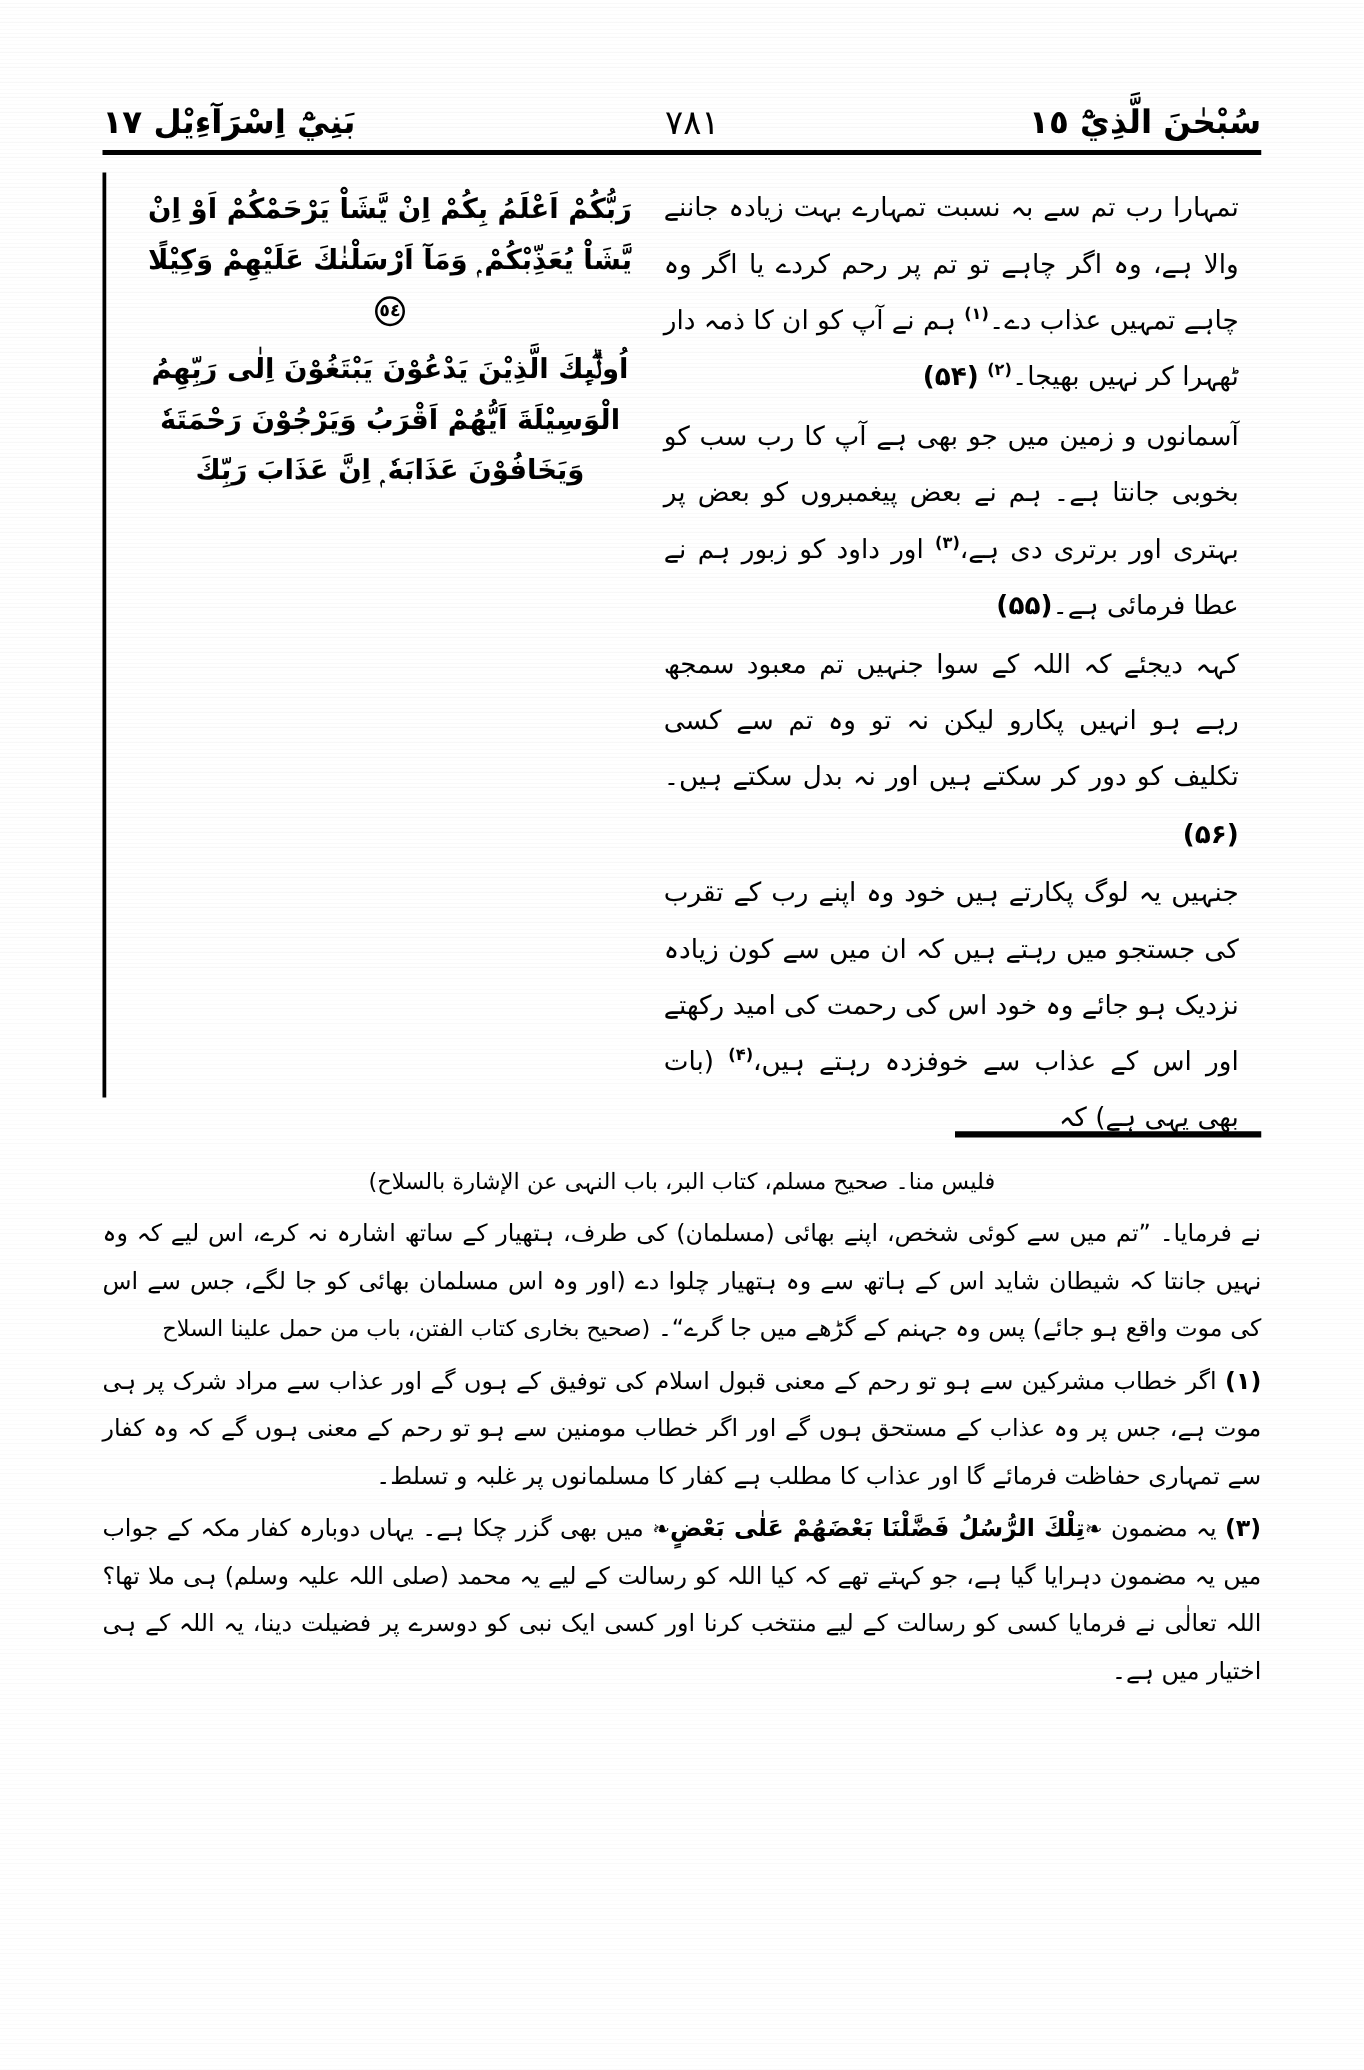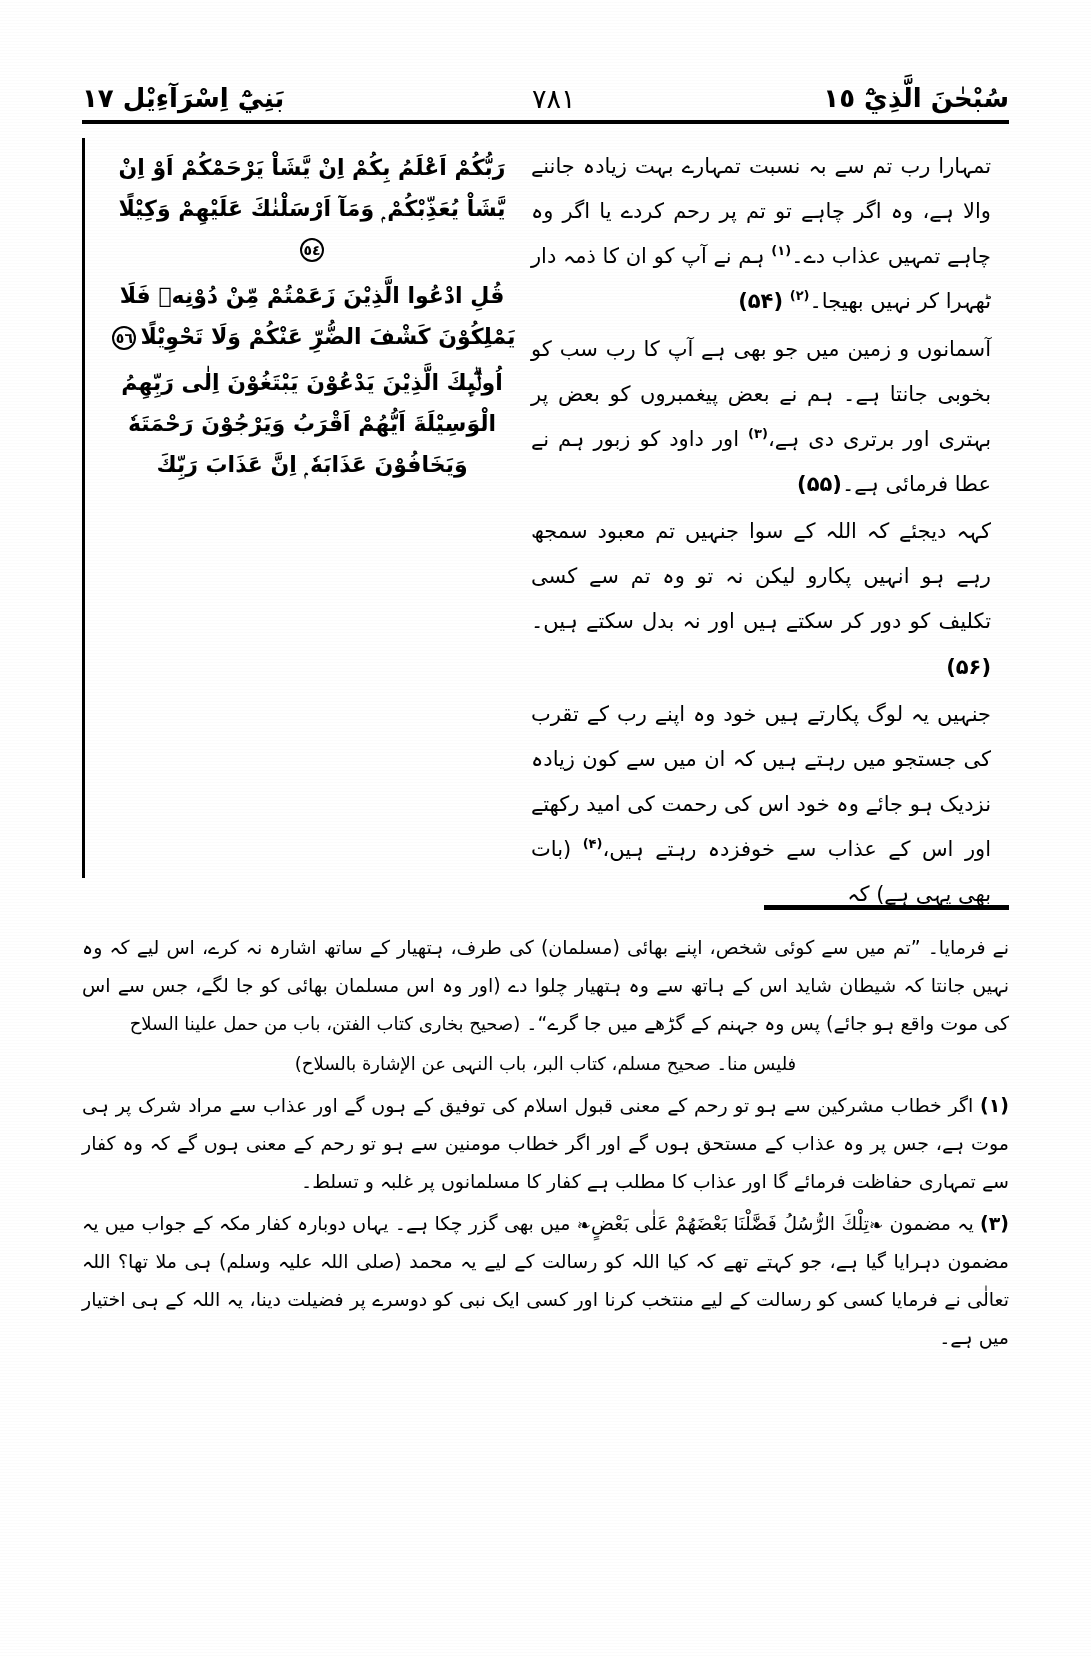--- a/index.html
+++ b/index.html
@@ -164,21 +164,21 @@
   .fn-para.center-ref {
     text-align: center;
     text-align-last: center;
     font-size: 18px;
   }
   .fn-marker {
     font-weight: 700;
   }
   .fn-arabic-inline {
     font-family: "DejaVu Sans", sans-serif;
-    font-weight: 400;
+    font-weight: 700;
     font-size: 19px;
   }
   .fn-hadith-ref {
     font-family: "DejaVu Sans", sans-serif;
     font-size: 18px;
   }
   .quote-orn {
     font-size: 17px;
     vertical-align: middle;
   }
@@ -231,43 +231,40 @@
 
     </div>
 
     <div class="col-arabic">
 
       <div class="ayah-block">
         <span>رَبُّكُمْ اَعْلَمُ بِكُمْ اِنْ يَّشَاْ يَرْحَمْكُمْ اَوْ اِنْ يَّشَاْ يُعَذِّبْكُمْ ۭ وَمَآ اَرْسَلْنٰكَ عَلَيْهِمْ وَكِيْلًا</span><span class="ayah-num">٥٤</span>
       </div>
 
 
-      <div class="ayah-block">
-        <span>قُلِ ادْعُوا الَّذِيْنَ زَعَمْتُمْ مِّنْ دُوْنِهٖ فَلَا يَمْلِكُوْنَ كَشْفَ الضُّرِّ عَنْكُمْ وَلَا تَحْوِيْلًا</span><span class="ayah-num">٥٦</span>
-      </div>
 
       <div class="ayah-block">
         <span>اُولٰۗىِٕكَ الَّذِيْنَ يَدْعُوْنَ يَبْتَغُوْنَ اِلٰى رَبِّهِمُ الْوَسِيْلَةَ اَيُّهُمْ اَقْرَبُ وَيَرْجُوْنَ رَحْمَتَهٗ وَيَخَافُوْنَ عَذَابَهٗ ۭ اِنَّ عَذَابَ رَبِّكَ</span>
       </div>
 
     </div>
 
   </div>
 
   <div class="fn-rule"></div>
 
   <div class="footnotes">
 
+    <p class="fn-para center-ref">
+      <span class="fn-hadith-ref">فلیس منا۔ صحیح مسلم، کتاب البر، باب النہی عن الإشارة بالسلاح)</span>
+    </p>
+
     <p class="fn-para">
       <span>نے فرمایا۔ ”تم میں سے کوئی شخص، اپنے بھائی (مسلمان) کی طرف، ہتھیار کے ساتھ اشارہ نہ کرے، اس لیے کہ وہ نہیں جانتا کہ شیطان شاید اس کے ہاتھ سے وہ ہتھیار چلوا دے (اور وہ اس مسلمان بھائی کو جا لگے، جس سے اس کی موت واقع ہو جائے) پس وہ جہنم کے گڑھے میں جا گرے“۔</span>
       <span class="fn-hadith-ref">(صحیح بخاری کتاب الفتن، باب من حمل علینا السلاح</span>
-    </p>
-
-    <p class="fn-para center-ref">
-      <span class="fn-hadith-ref">فلیس منا۔ صحیح مسلم، کتاب البر، باب النہی عن الإشارة بالسلاح)</span>
     </p>
 
     <p class="fn-para">
       <span class="fn-marker">(۱)</span>
       <span>اگر خطاب مشرکین سے ہو تو رحم کے معنی قبول اسلام کی توفیق کے ہوں گے اور عذاب سے مراد شرک پر ہی موت ہے، جس پر وہ عذاب کے مستحق ہوں گے اور اگر خطاب مومنین سے ہو تو رحم کے معنی ہوں گے کہ وہ کفار سے تمہاری حفاظت فرمائے گا اور عذاب کا مطلب ہے کفار کا مسلمانوں پر غلبہ و تسلط۔</span>
     </p>
 
 
     <p class="fn-para">
       <span class="fn-marker">(۳)</span>

